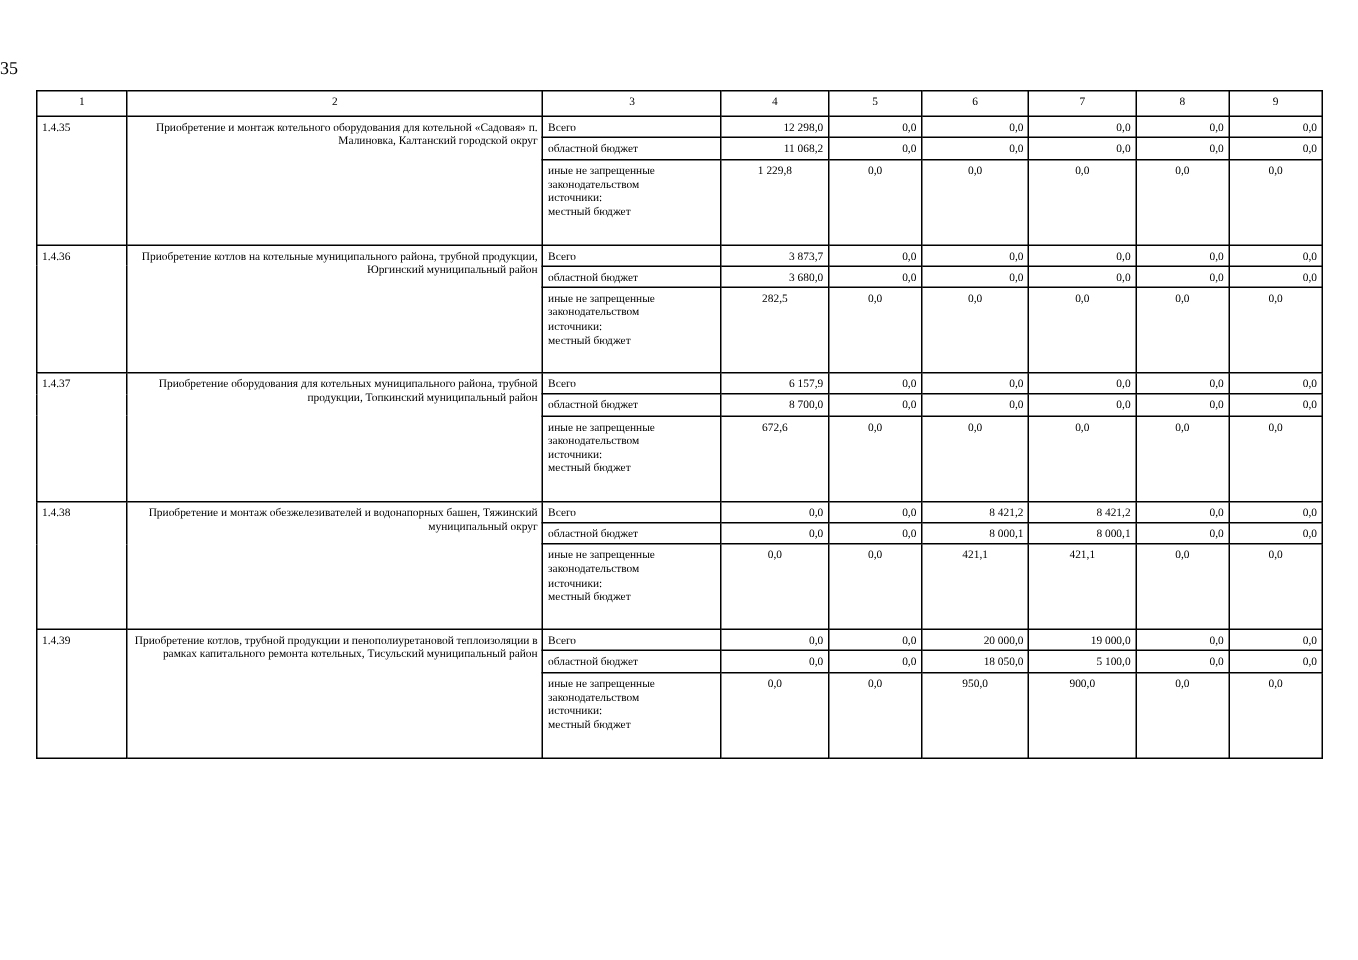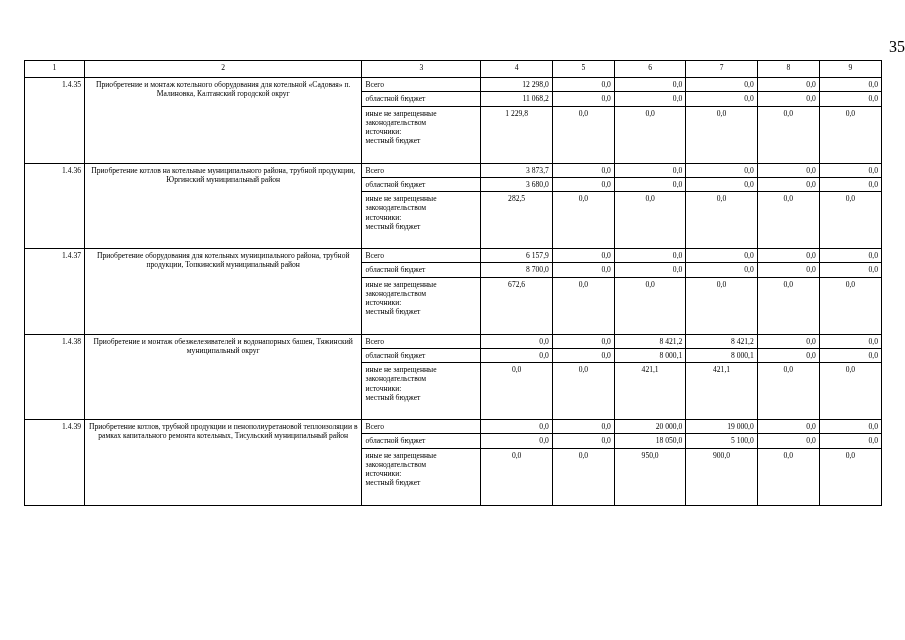--- a/index.html
+++ b/index.html
@@ -19,22 +19,22 @@
     position: relative;
     width: 905px;
     height: 640px;
     box-sizing: border-box;
   }
   .page-number {
     position: absolute;
     top: 38px;
     left: 0;
     width: 905px;
-    text-align: right;
-    font-size: 16px;
+    text-align: left;
+    font-size: 12px;
   }
   .table-wrap {
     position: absolute;
     top: 60px;
     left: 24px;
     width: 858px;
   }
   table.doc-table {
     border-collapse: collapse;
     table-layout: fixed;
@@ -49,34 +49,34 @@
     word-wrap: break-word;
     overflow: hidden;
   }
   .col-head td {
     text-align: center;
     font-size: 8px;
     height: 12px;
     padding: 1px 2px;
     vertical-align: middle;
   }
-  .c-num   { width: 58px; text-align: right; }
+  .c-num   { width: 58px; text-align: left; }
   .c-name  { width: 268px; text-align: left; }
   .c-src   { width: 115px; text-align: left; }
   .c-val   { width: 69px; text-align: right; padding-right: 6px; }
   .c-val2  { width: 60px; text-align: right; padding-right: 6px; }
   .c-val3  { width: 69px; text-align: right; padding-right: 6px; }
   .c-val4  { width: 69px; text-align: right; padding-right: 6px; }
   .c-val5  { width: 60px; text-align: right; padding-right: 6px; }
   .c-val6  { width: 60px; text-align: right; padding-right: 6px; }
   .rowline { height: 13px; }
   .tall-row td { height: 52px; }
   .multi-line { white-space: pre-line; }
   .val-bottom { vertical-align: bottom; text-align: center; }
-  .name-cell { text-align: center; line-height: 1.3; }
+  .name-cell { text-align: right; line-height: 1.3; }
   .src-cell { line-height: 1.25; }
 </style>
 </head>
 <body>
 
 <div class="page">
 
   <div class="page-number">35</div>
 
   <div class="table-wrap">

